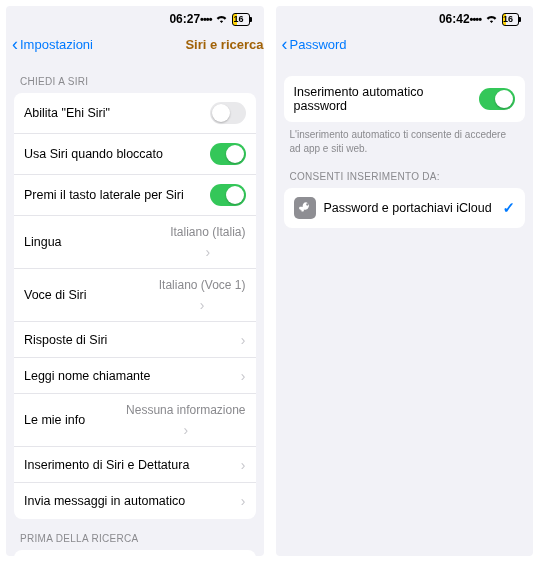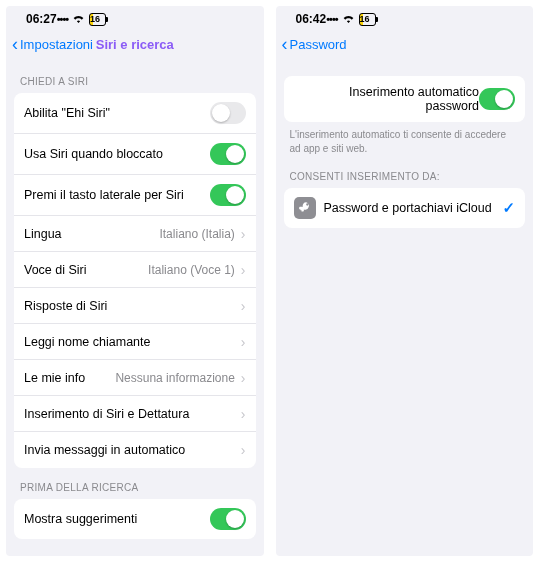--- a/index.html
+++ b/index.html
@@ -16,21 +16,21 @@
     height: 550px;
     background: #f2f2f7;
     border-radius: 4px;
     overflow: hidden;
     display: flex;
     flex-direction: column;
     position: relative;
   }
   .status-bar {
     display: flex;
-    justify-content: flex-start;
+    justify-content: flex-end;
     align-items: center;
     padding: 6px 14px 2px 20px;
     font-size: 12px;
     font-weight: 600;
     color: #000;
   }
   .status-icons { display: flex; align-items: center; gap: 4px; }
   .signal { font-size: 11px; letter-spacing: -1px; }
   .wifi { font-size: 12px; }
   .battery {
@@ -57,24 +57,24 @@
     display: flex;
     align-items: center;
     color: #007aff;
     font-size: 13px;
     gap: 2px;
   }
   .nav-back .chev { font-size: 18px; line-height: 1; }
   .nav-title {
     position: absolute;
     left: 0; right: 0;
-    text-align: center;
+    text-align: right;
     font-size: 13px;
     font-weight: 600;
-    color: #8b5cf6;
+    color: #a16207;
     pointer-events: none;
   }
   .scroller { overflow-y: auto; flex: 1; }
   .group-header {
     font-size: 10px;
     color: #8a8a8e;
     padding: 14px 14px 6px 14px;
     text-transform: uppercase;
     letter-spacing: 0.3px;
   }
@@ -96,26 +96,26 @@
     align-items: center;
     justify-content: space-between;
     padding: 9px 10px;
     border-bottom: 0.5px solid #e5e5ea;
     min-height: 36px;
   }
   .row:last-child { border-bottom: none; }
   .row .label {
     font-size: 12.5px;
     color: #000;
-    text-align: right;
   }
   .row .right {
     display: flex;
     align-items: center;
     gap: 6px;
+    flex-direction: column;
   }
   .row .value {
     font-size: 12px;
     color: #8a8a8e;
   }
   .chevron {
     color: #c7c7cc;
     font-size: 14px;
     line-height: 1;
   }

